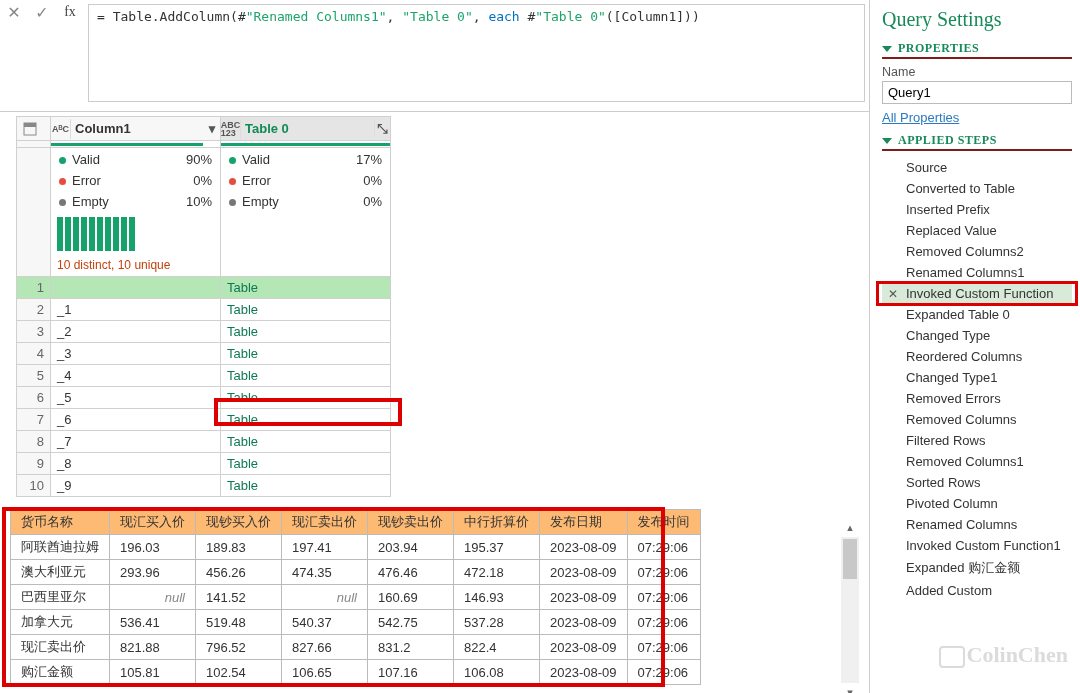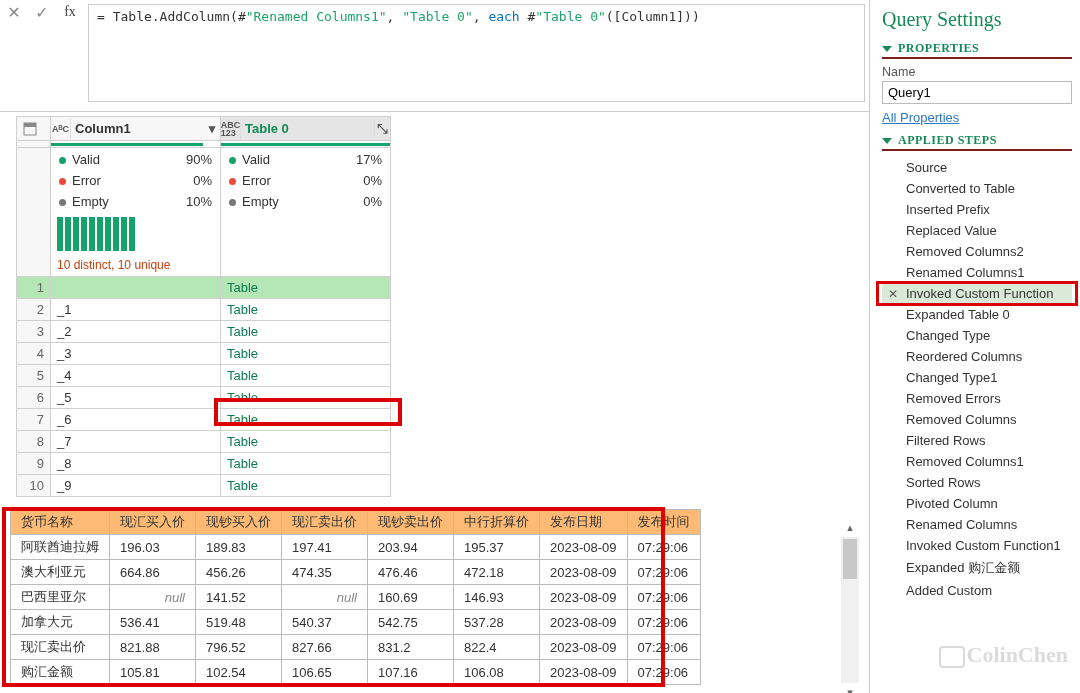--- a/index.html
+++ b/index.html
@@ -236,21 +236,21 @@
               <td>196.03</td>
               <td>189.83</td>
               <td>197.41</td>
               <td>203.94</td>
               <td>195.37</td>
               <td>2023-08-09</td>
               <td>07:29:06</td>
             </tr>
             <tr>
               <td>澳大利亚元</td>
-              <td>664.86</td>
+              <td>293.96</td>
               <td>456.26</td>
               <td>474.35</td>
               <td>476.46</td>
               <td>472.18</td>
               <td>2023-08-09</td>
               <td>07:29:06</td>
             </tr>
             <tr>
               <td>巴西里亚尔</td>
               <td>

